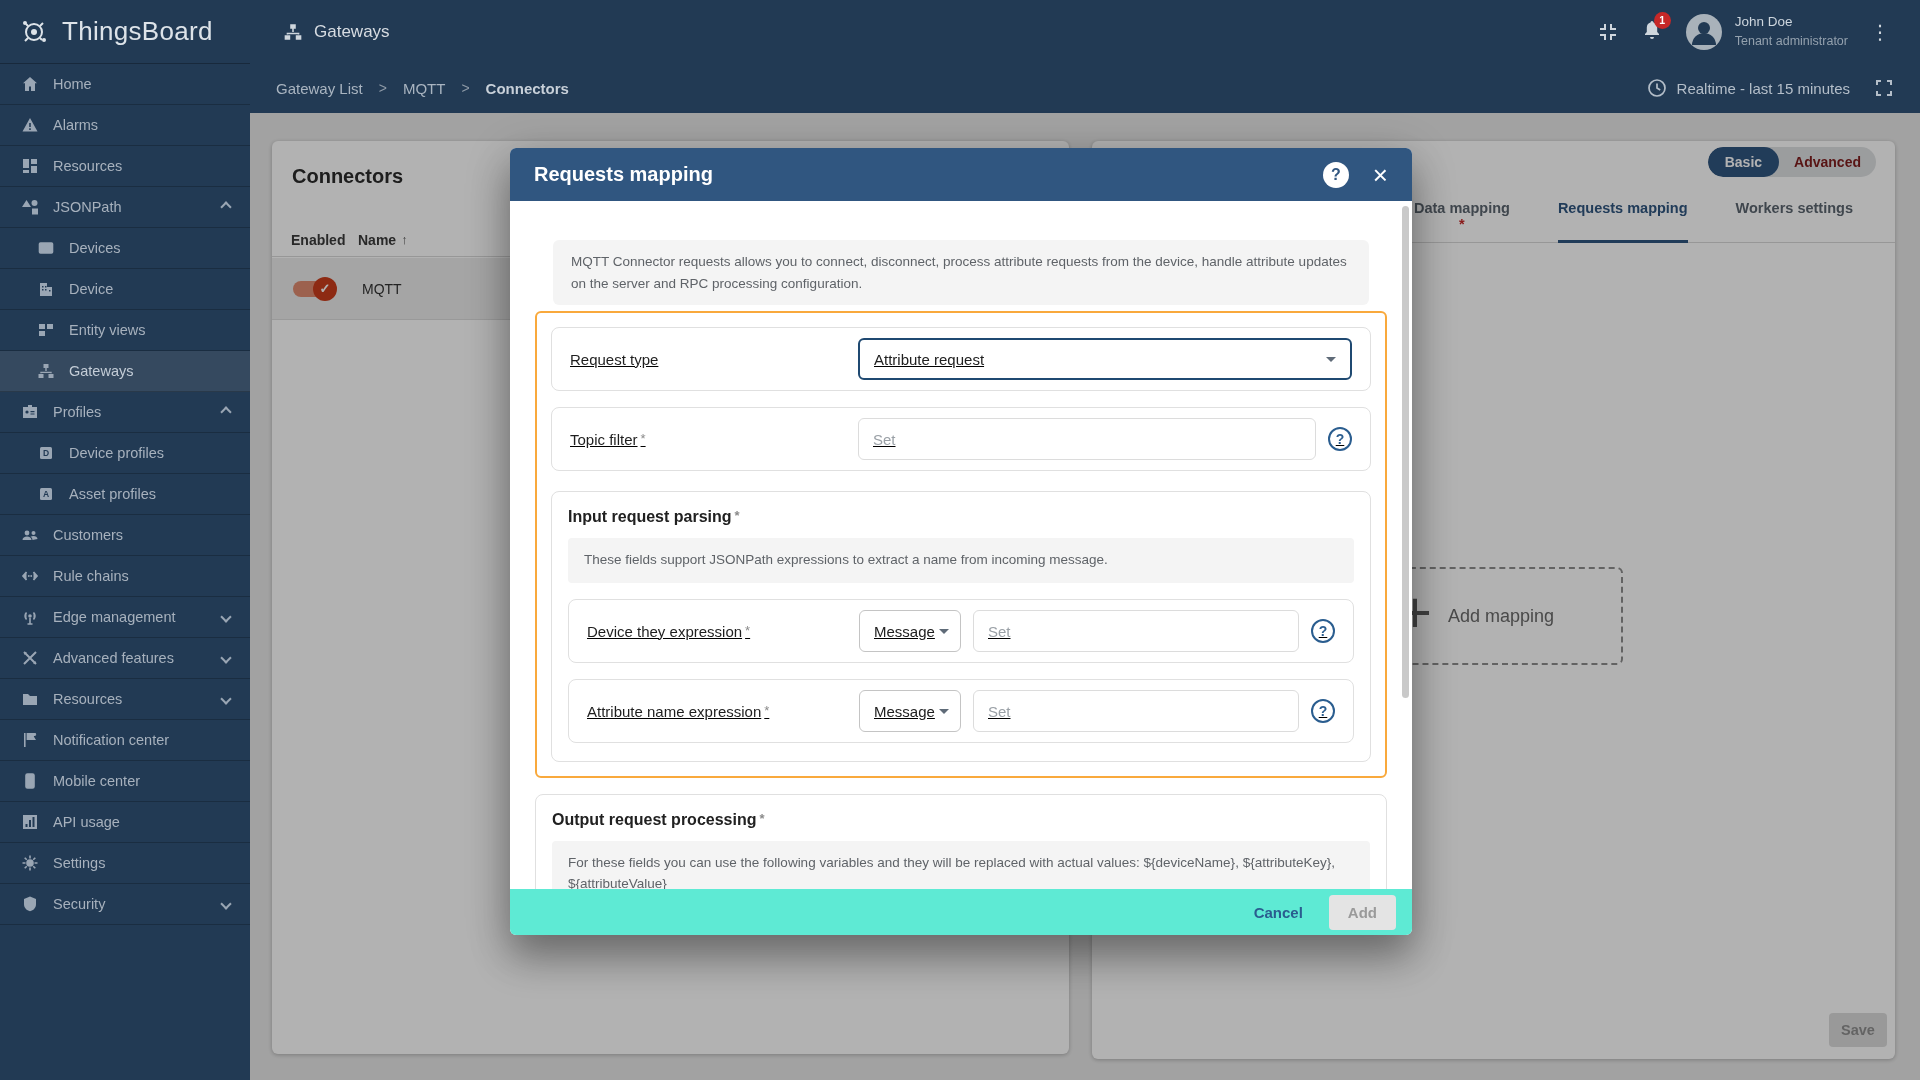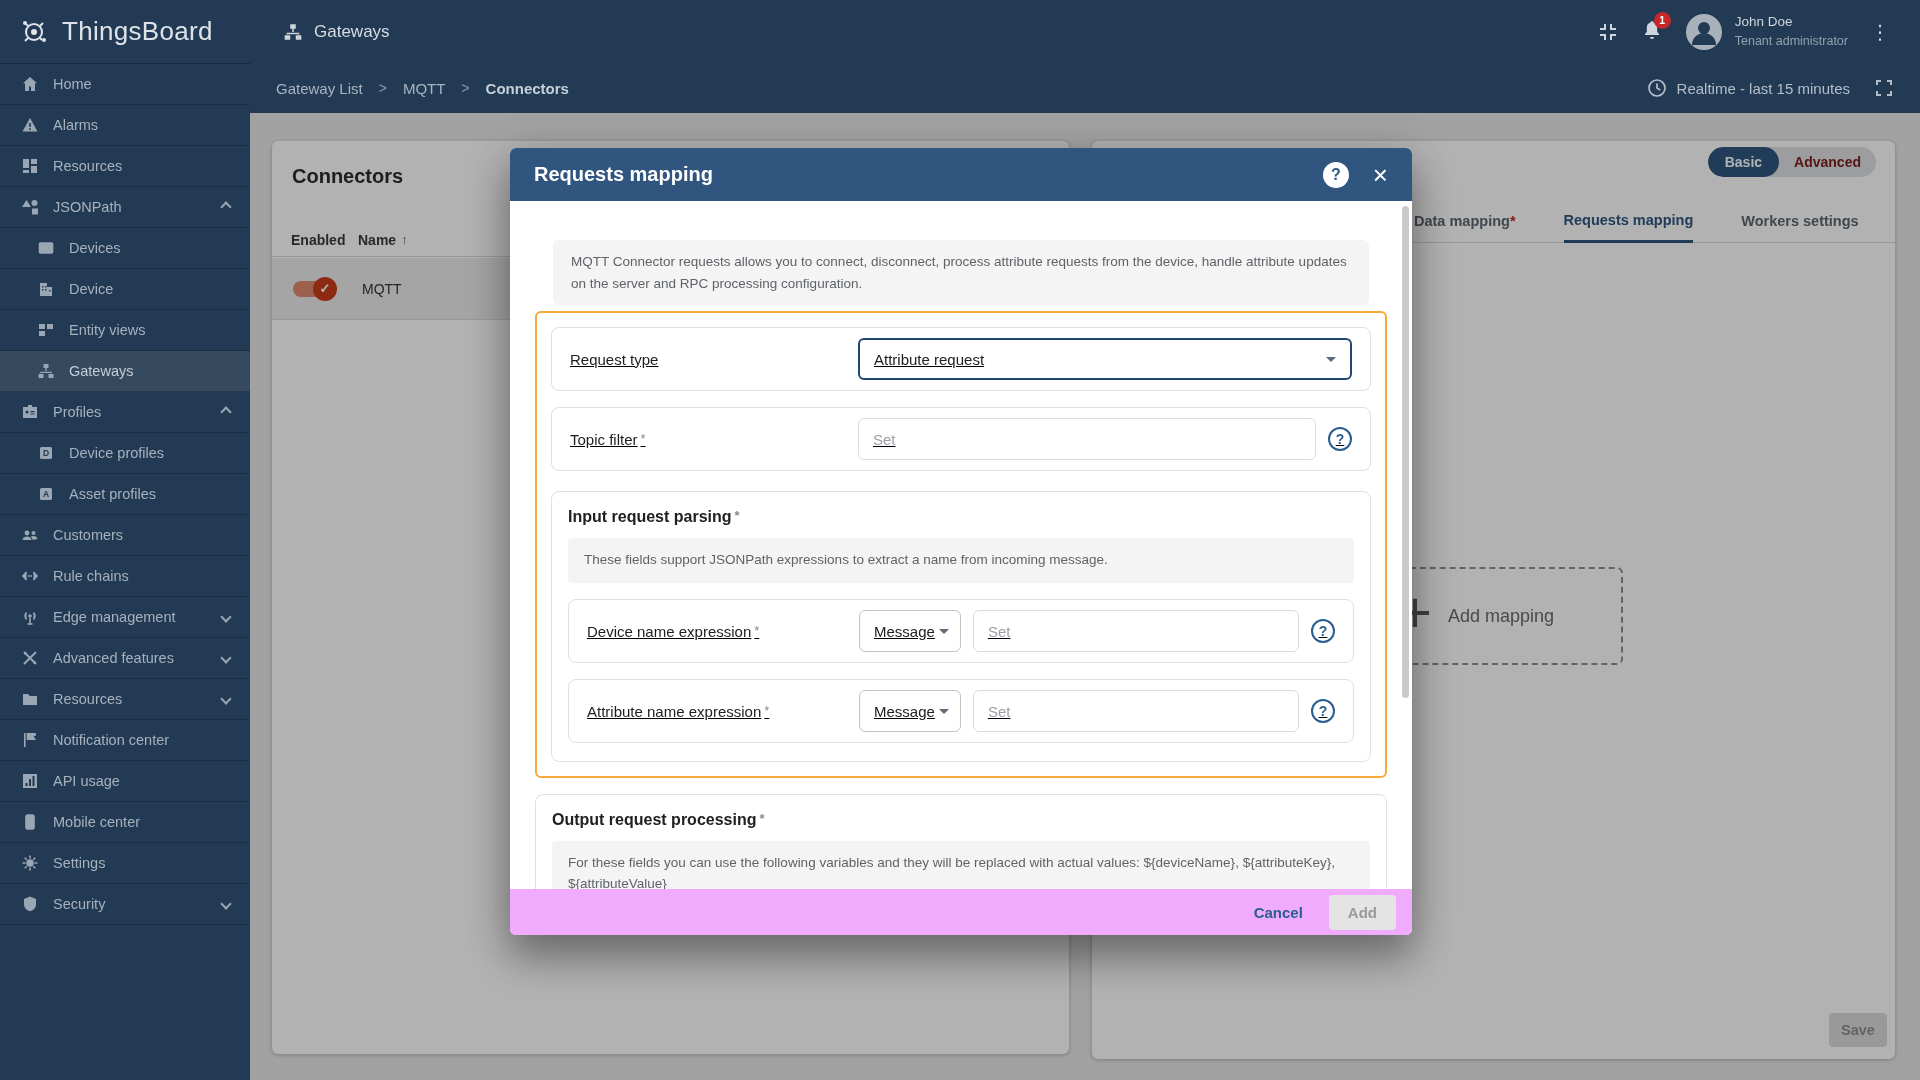--- a/index.html
+++ b/index.html
@@ -63,21 +63,21 @@
                    background:#cb3d1c; color:#fff; font-size:13px; font-weight:700; display:flex;
                    align-items:center; justify-content:center; }
 
   .gateway-card { left:842px; top:28px; right:25px; bottom:21px; }
   .mode-pill { position:absolute; top:6px; right:19px; height:30px; background:#dfe1e3; border-radius:15px;
                display:flex; align-items:center; font-size:14px; font-weight:700; overflow:hidden; cursor:pointer; }
   .mode-basic { background:#305680; color:#fff; border-radius:15px; padding:7px 17px; }
   .mode-adv { color:#7f1d1d; padding:7px 15px; }
   .tabs { position:absolute; top:59px; left:0; right:0; height:43px; display:flex; gap:48px;
           padding-left:322px; border-bottom:1px solid #d9d9d9; font-size:14.5px; font-weight:700; color:#5c6670; }
-  .tab { display:flex; align-items:center; cursor:pointer; }
+  .tab { display:flex; align-items:center; cursor:pointer;flex-direction:column; }
   .tab.active { color:#305680; border-bottom:3px solid #305680; margin-bottom:-1px; }
   .tab .req-red { color:#c62828; }
   .add-mapping { position:absolute; left:292px; top:426px; width:239px; height:98px;
                  border:2px dashed #8f8f8f; border-radius:6px; display:flex; align-items:center;
                  color:#6a6a6a; cursor:pointer; }
   .plus-glyph { font-size:58px; font-weight:400; color:#5f5f5f; margin:0 16px 8px 12px; line-height:1; }
   .add-mapping-label { font-size:18px; }
   .save-btn { position:absolute; right:8px; bottom:12px; width:58px; height:34px; background:#dcdcdc;
               color:#8f8f8f; font-weight:700; font-size:14.5px; border:none; border-radius:4px; }
 
@@ -113,21 +113,21 @@
                color:#2a5d8f; font-size:14px; font-weight:700; display:flex; align-items:center;
                justify-content:center; margin-left:12px; cursor:pointer; }
   .section-box { border:1px solid #e0e0e0; border-radius:8px; margin-top:20px; padding:16px 16px 18px; }
   .section-box.output { margin-top:16px; }
   .section-title { font-size:16px; font-weight:700; color:#212121; }
   .hint-box { background:#f4f4f4; border-radius:4px; padding:12px 16px; font-size:13.5px; color:#5f6368;
               margin-top:12px; line-height:1.55; }
   .section-box .frow { margin-top:16px; }
   .scroll-thumb { position:absolute; right:3px; top:5px; width:7px; height:492px; background:#c9c9c9; border-radius:4px; }
   .modal-footer { height:46px; display:flex; align-items:center; justify-content:flex-end; gap:10px;
-                  padding:0 16px; background:#f0abfc; }
+                  padding:0 16px; background:#5eead4; }
   .btn-cancel { background:none; border:none; color:#2a5d8f; font-weight:700; font-size:15px; padding:8px 16px; cursor:pointer; }
   .btn-add { background:#e4e4e4; border:none; color:#9a9a9a; font-weight:700; font-size:15px;
              padding:9px 19px; border-radius:4px; }
   .ic { display:flex; }
 </style>
 </head>
 <body>
 
 <div class="sidebar">
   <div class="logo-row">
@@ -293,33 +293,33 @@
       <span class="nico">
           <svg width="18" height="18" viewBox="0 0 18 18">
             <path d="M3 2h1.6v14H3zm2.6 0H15l-2.2 3.5L15 9H5.6z"></path>
             <circle cx="13.5" cy="3.5" r="1.6"></circle>
           </svg>
         </span>
       <span>Notification center</span>
     </div>
     <div class="nav-item">
       <span class="nico">
-          <svg width="18" height="18" viewBox="0 0 18 18">
-            <path d="M2 2h14v14H2zm2.5 9h2v3h-2zM8 7h2v7H8zm3.5-3h2v10h-2z" fill-rule="evenodd"></path>
-          </svg>
-        </span>
-      <span>API usage</span>
-    </div>
-    <div class="nav-item">
-      <span class="nico">
           <svg width="18" height="18" viewBox="0 0 18 18" fill="none" stroke="#9aa6b4" stroke-width="1.6">
             <rect x="5" y="2" width="8" height="14" rx="1.5"></rect>
           </svg>
         </span>
       <span>Mobile center</span>
+    </div>
+    <div class="nav-item">
+      <span class="nico">
+          <svg width="18" height="18" viewBox="0 0 18 18">
+            <path d="M2 2h14v14H2zm2.5 9h2v3h-2zM8 7h2v7H8zm3.5-3h2v10h-2z" fill-rule="evenodd"></path>
+          </svg>
+        </span>
+      <span>API usage</span>
     </div>
     <div class="nav-item">
       <span class="nico">
           <svg width="18" height="18" viewBox="0 0 18 18" fill="none" stroke="#9aa6b4" stroke-width="1.6">
             <circle cx="9" cy="9" r="3"></circle>
             <path d="M9 1.5v3M9 13.5v3M1.5 9h3M13.5 9h3M3.7 3.7l2.1 2.1M12.2 12.2l2.1 2.1M14.3 3.7l-2.1 2.1M5.8 12.2l-2.1 2.1"></path>
           </svg>
         </span>
       <span>Settings</span>
     </div>
@@ -468,21 +468,21 @@
       </div>
 
       <div class="section-box">
         <div class="section-title">
           <span>Input request parsing</span><span class="req">*</span>
         </div>
         <div class="hint-box">These fields support JSONPath expressions to extract a name from incoming message.</div>
 
         <div class="frow">
           <span class="flabel-inner">
-            <span>Device name expression</span><span class="req">*</span>
+            <span>Device they expression</span><span class="req">*</span>
           </span>
           <div class="mini-select">
             <span>Message</span>
             <span class="caret"></span>
           </div>
           <input class="outlined-input" placeholder="Set" style="">
           <span class="help-icon">?</span>
         </div>
 
         <div class="frow">

